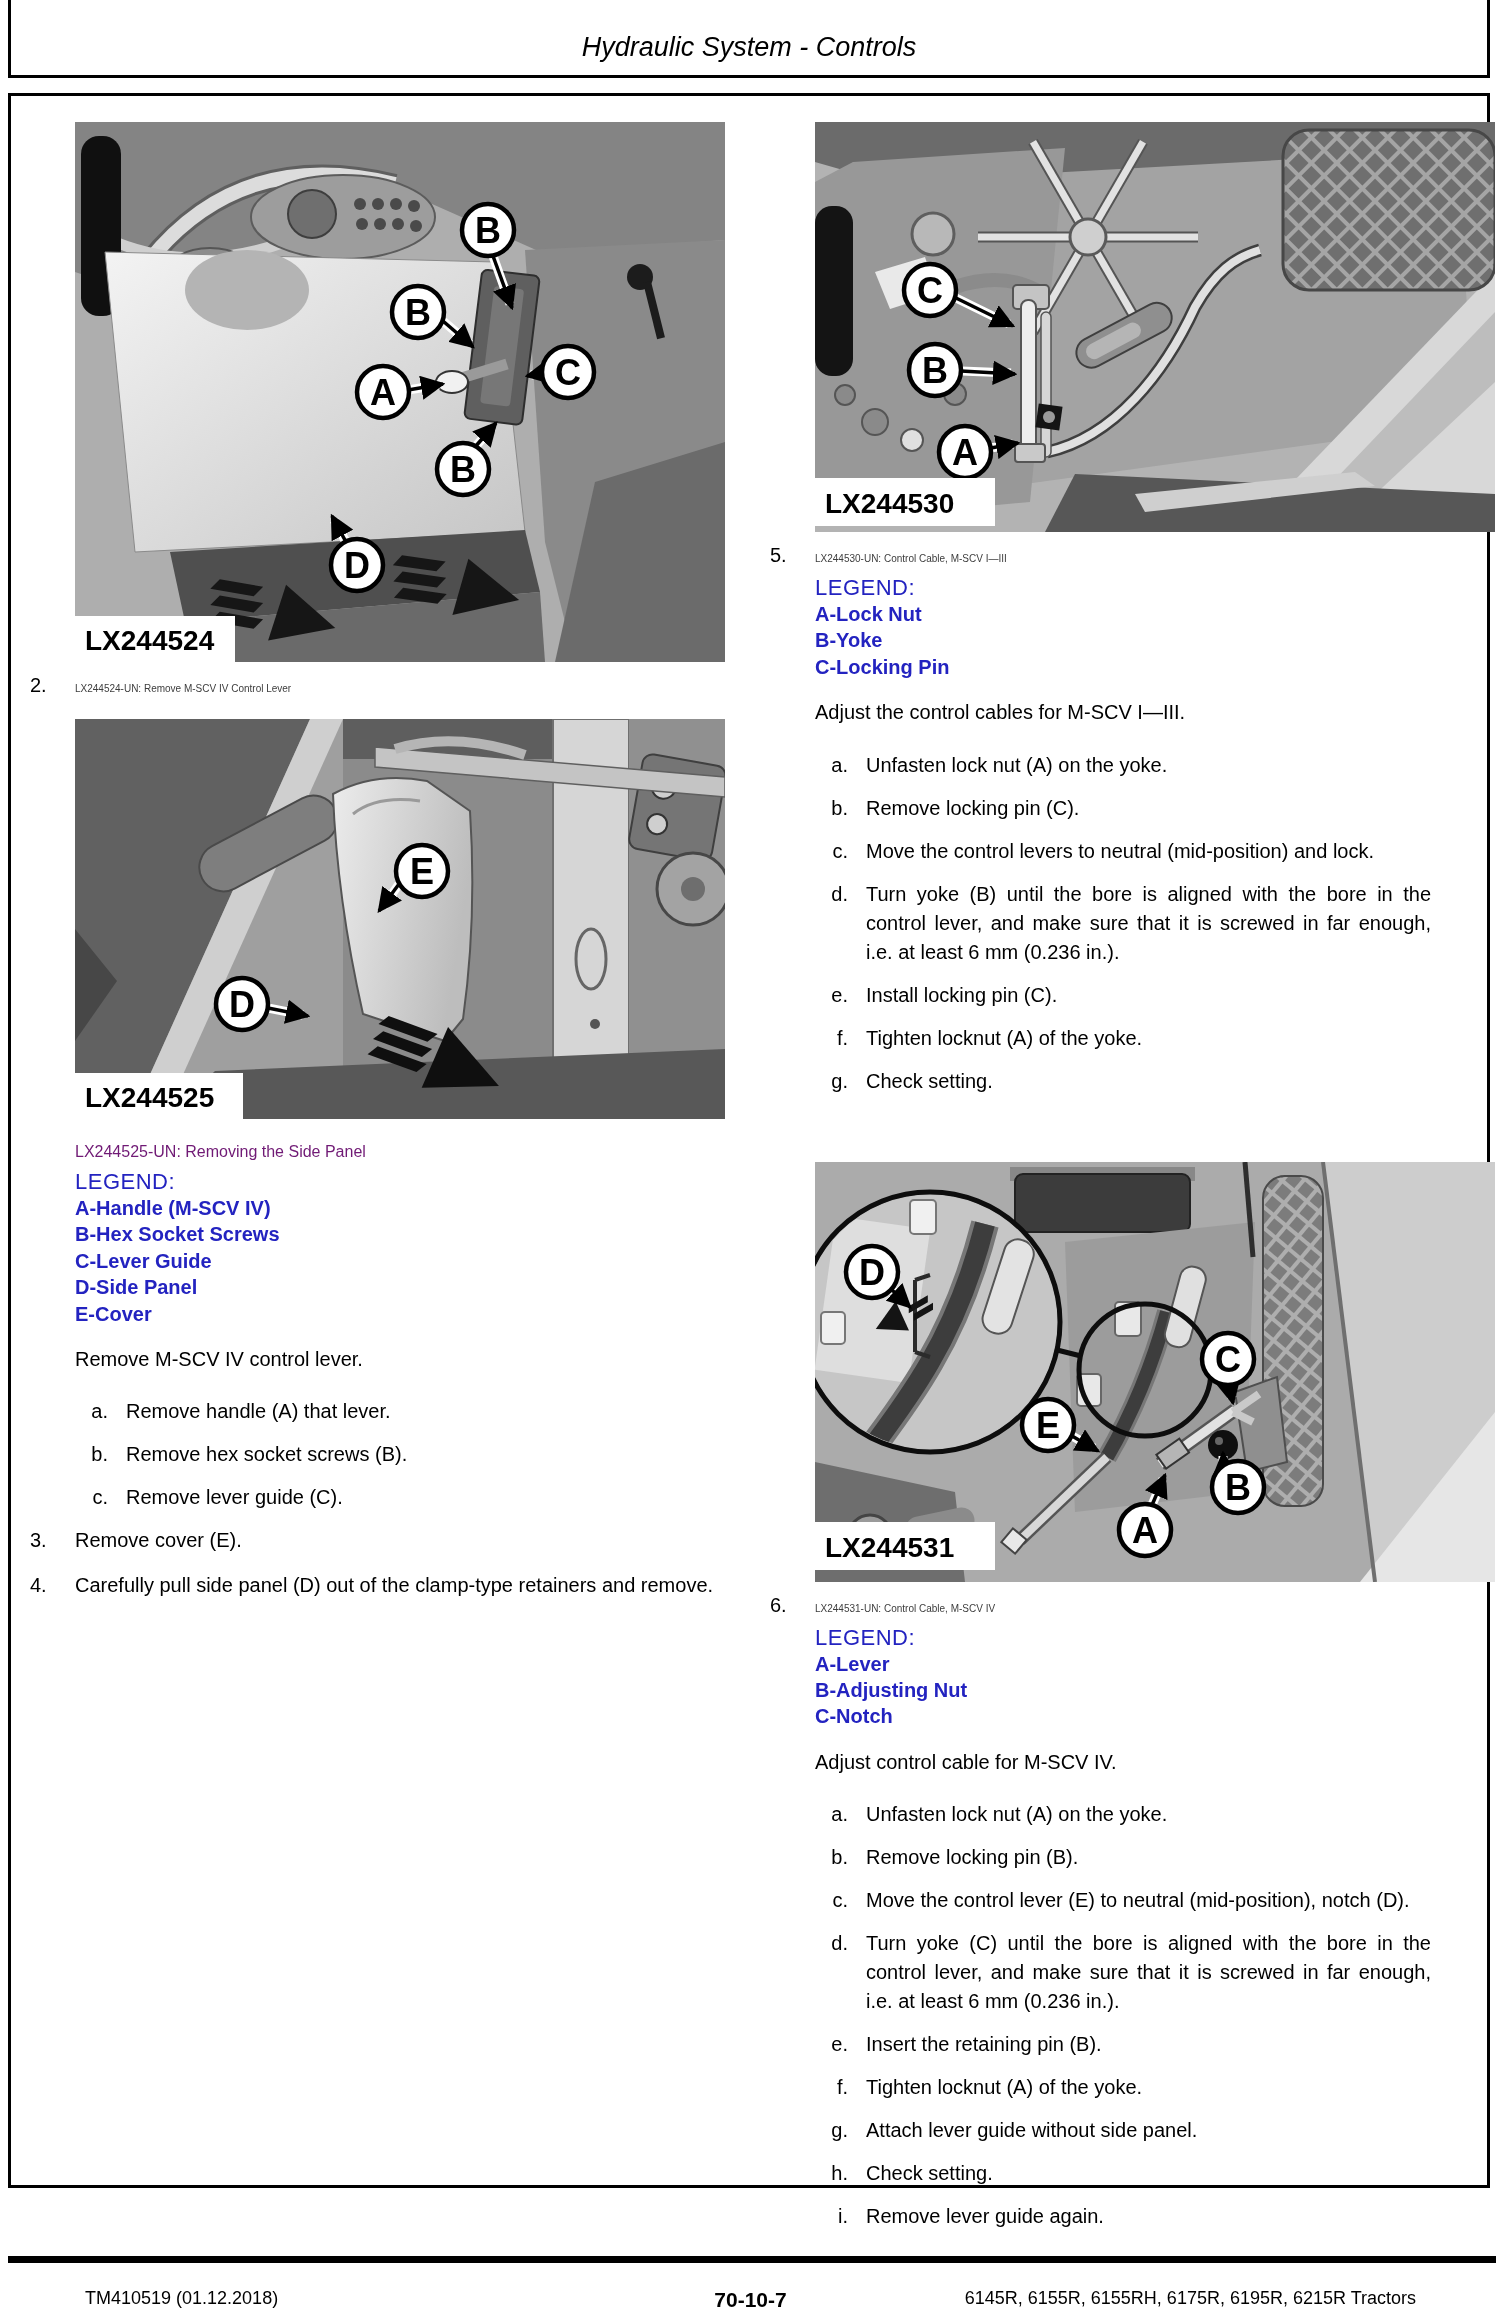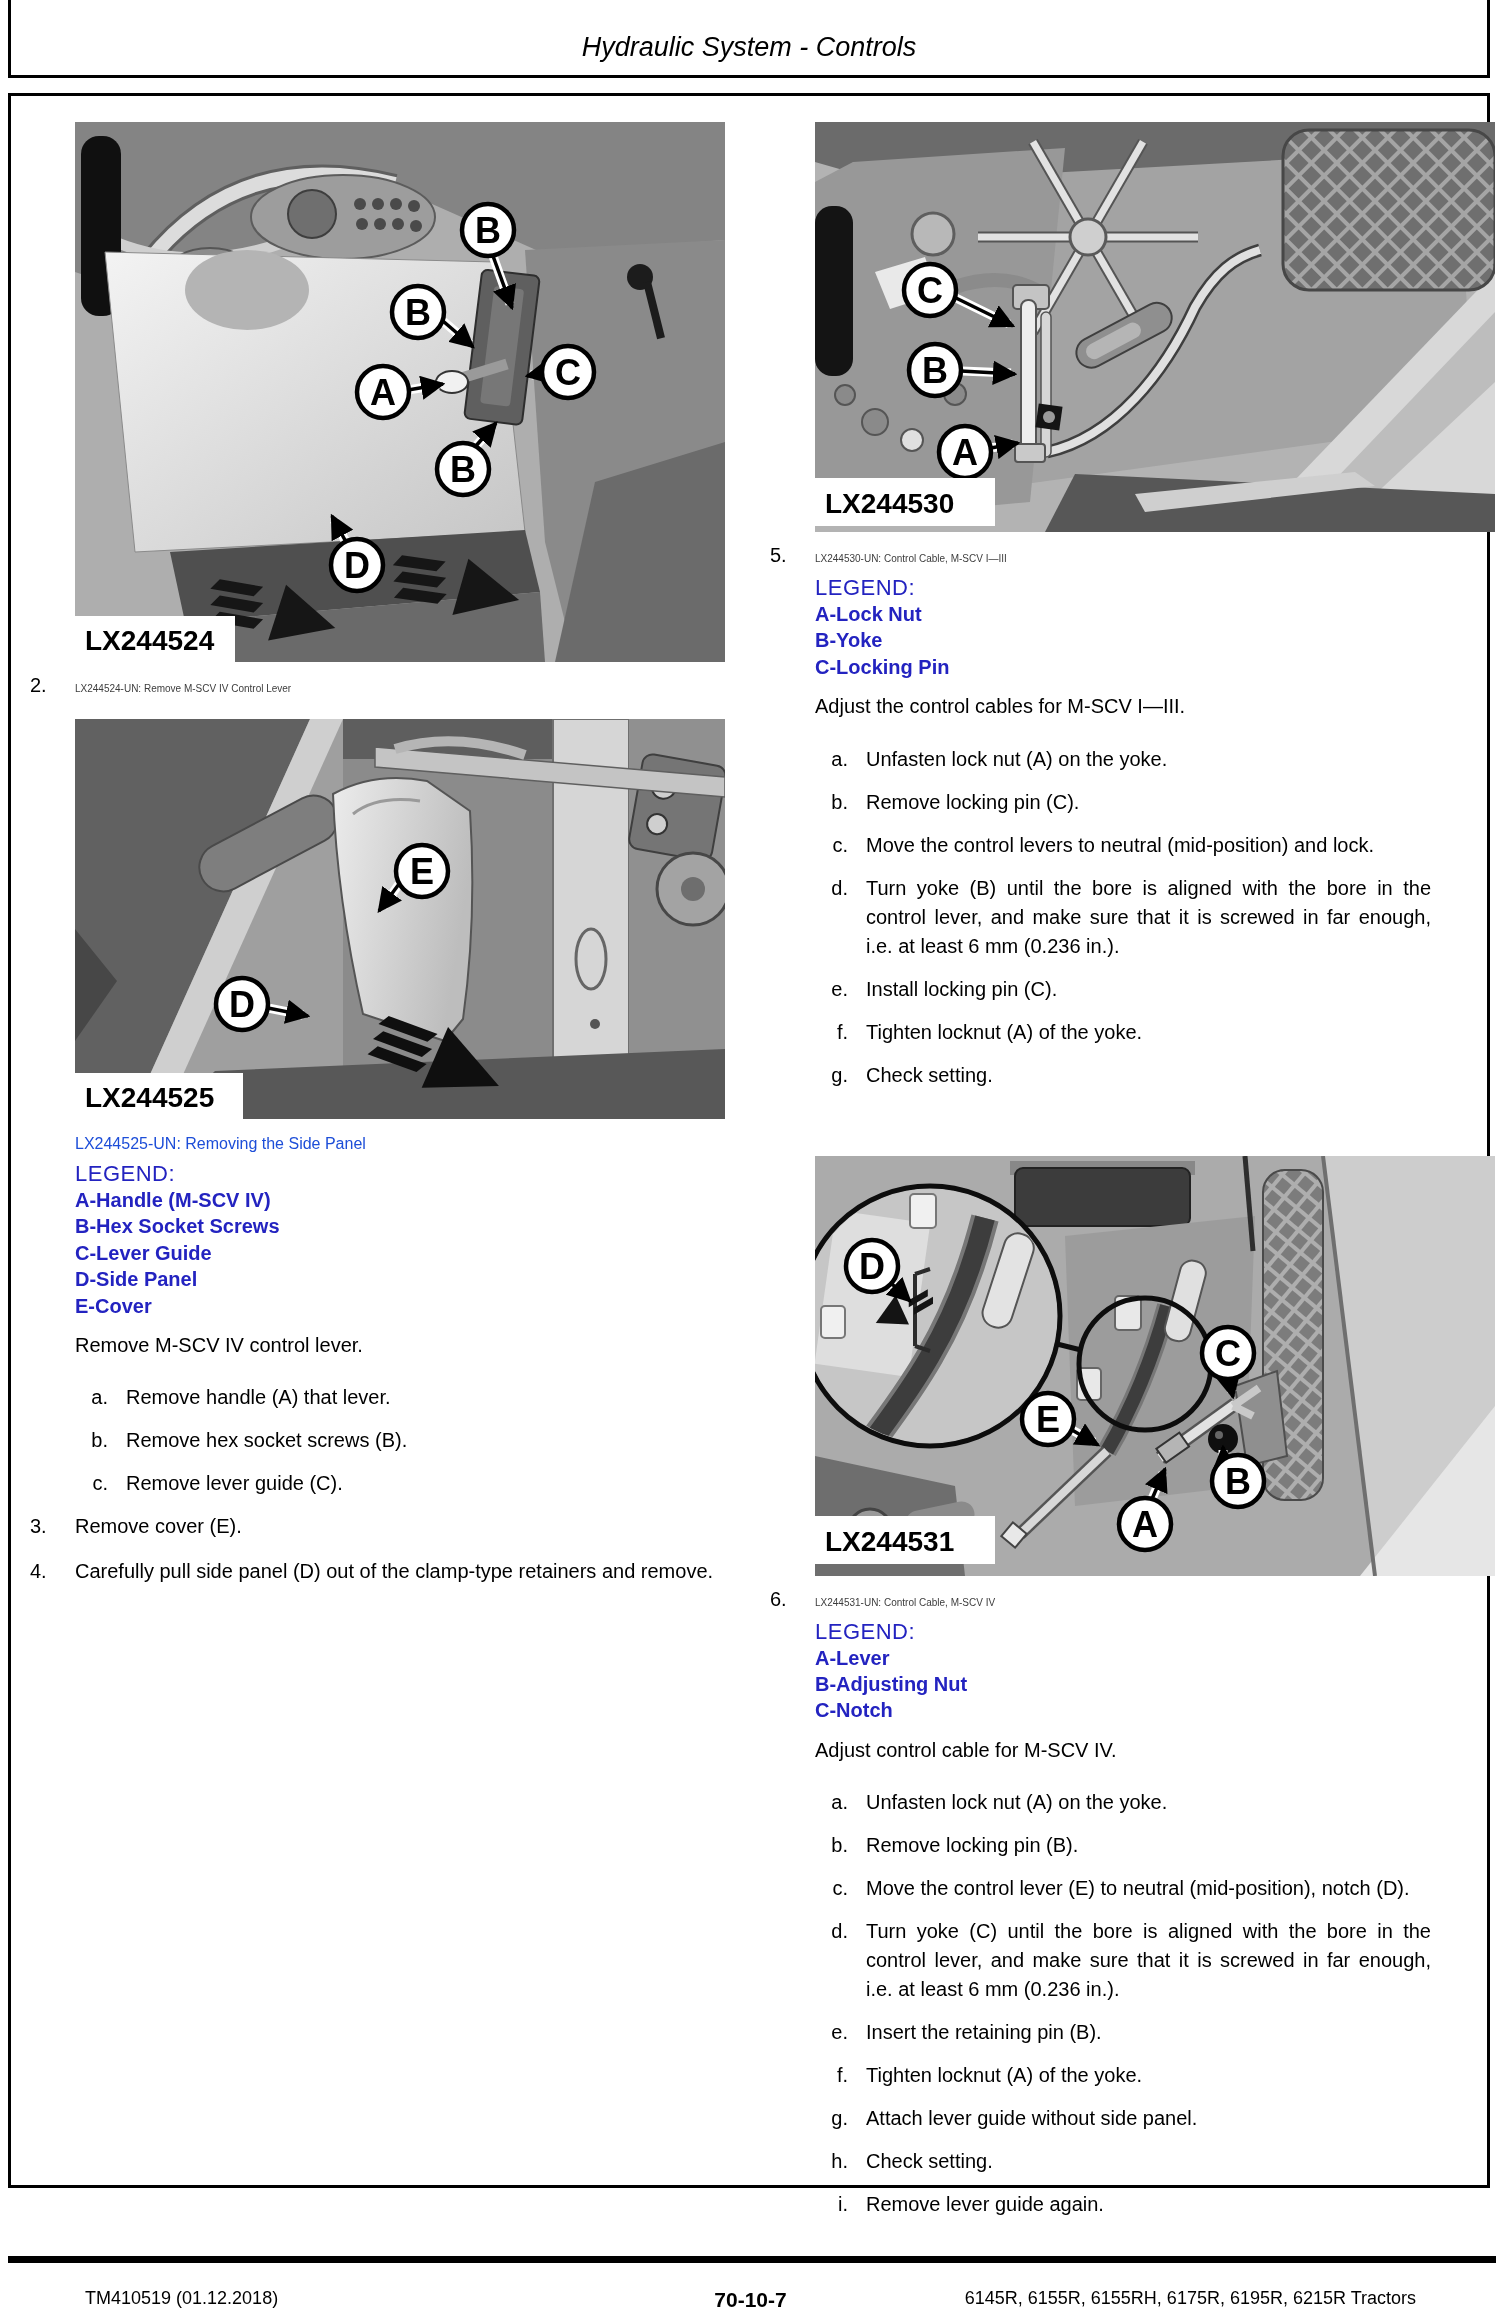--- a/index.html
+++ b/index.html
@@ -11,25 +11,25 @@
   .content-box{position:absolute;left:8px;top:93px;width:1482px;height:2095px;border:3px solid #000;box-sizing:border-box;}
   .col-left{position:absolute;left:30px;top:122px;width:700px;}
   .col-right{position:absolute;left:770px;top:122px;width:714px;}
   figure{margin:0;padding:0;}
   .fig{margin-left:45px;}
   .mt22{margin-top:22px;}
   .mt66{margin-top:66px;}
   .steprow{display:flex;margin-top:12px;align-items:baseline;}
   .stepnum{flex:none;width:45px;font-size:20px;}
   .figcap{font-size:10px;color:#3d3d3d;}
-  .caption-line{font-size:16px;color:#1d4ed8;margin-top:16px;}
+  .caption-line{font-size:16px;color:#701a75;margin-top:24px;}
   .indent{margin-left:45px;}
   .legend-h{font-size:22px;color:#2323c0;margin-top:8px;letter-spacing:0.5px;}
   .legend-item{font-size:20px;font-weight:bold;color:#2323c0;line-height:1.32;}
-  .steptext{font-size:20px;margin-top:12px;line-height:1.42;}
+  .steptext{font-size:20px;margin-top:18px;line-height:1.42;}
   .steptext20{flex:1;font-size:20px;line-height:1.42;}
   .subs{margin-left:48px;margin-top:24px;}
   .sub{display:flex;margin-bottom:14px;}
   .subnum{flex:none;width:30px;text-align:right;margin-right:18px;font-size:20px;line-height:1.45;}
   .subtext{flex:1;font-size:20px;line-height:1.45;}
   .col-right .subtext{max-width:565px;text-align:justify;}
   .just{text-align:justify;}
   .mt10{margin-top:10px;} .mt16{margin-top:16px;}
   .footer-rule{position:absolute;left:8px;top:2256px;width:1488px;height:7px;background:#000;}
   .footer-row{position:absolute;left:0;top:2288px;width:1504px;display:flex;align-items:flex-start;

